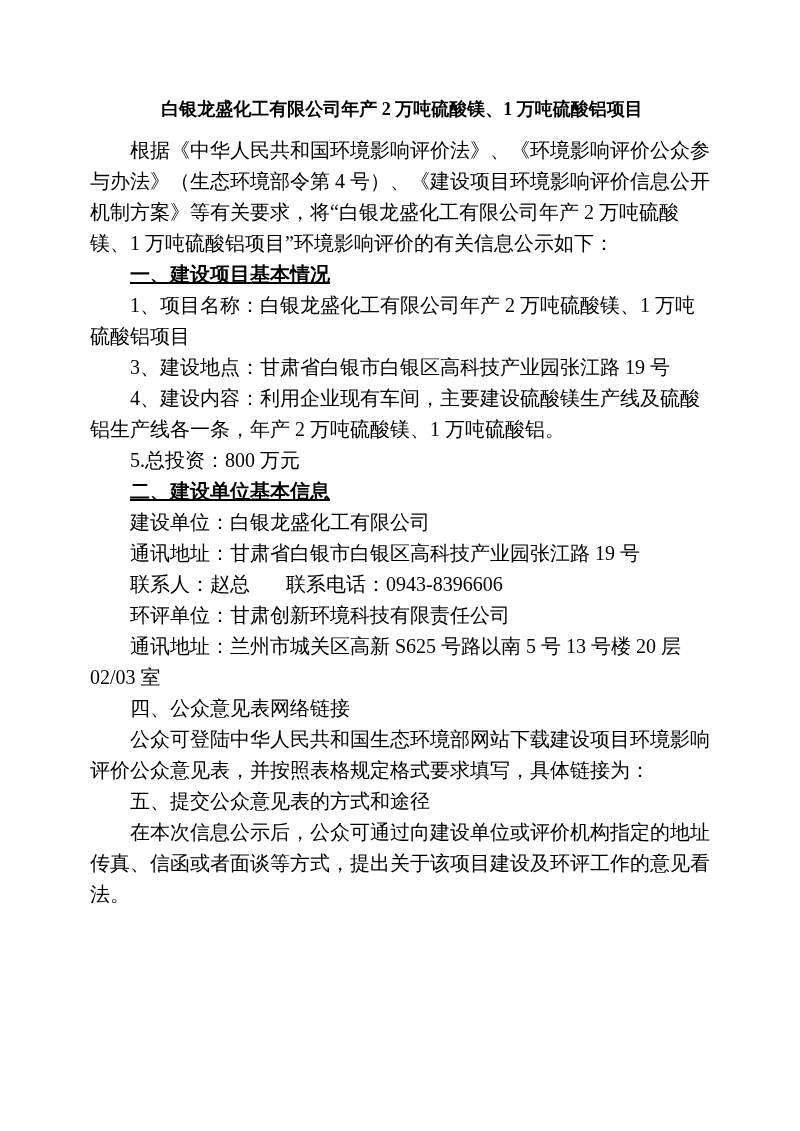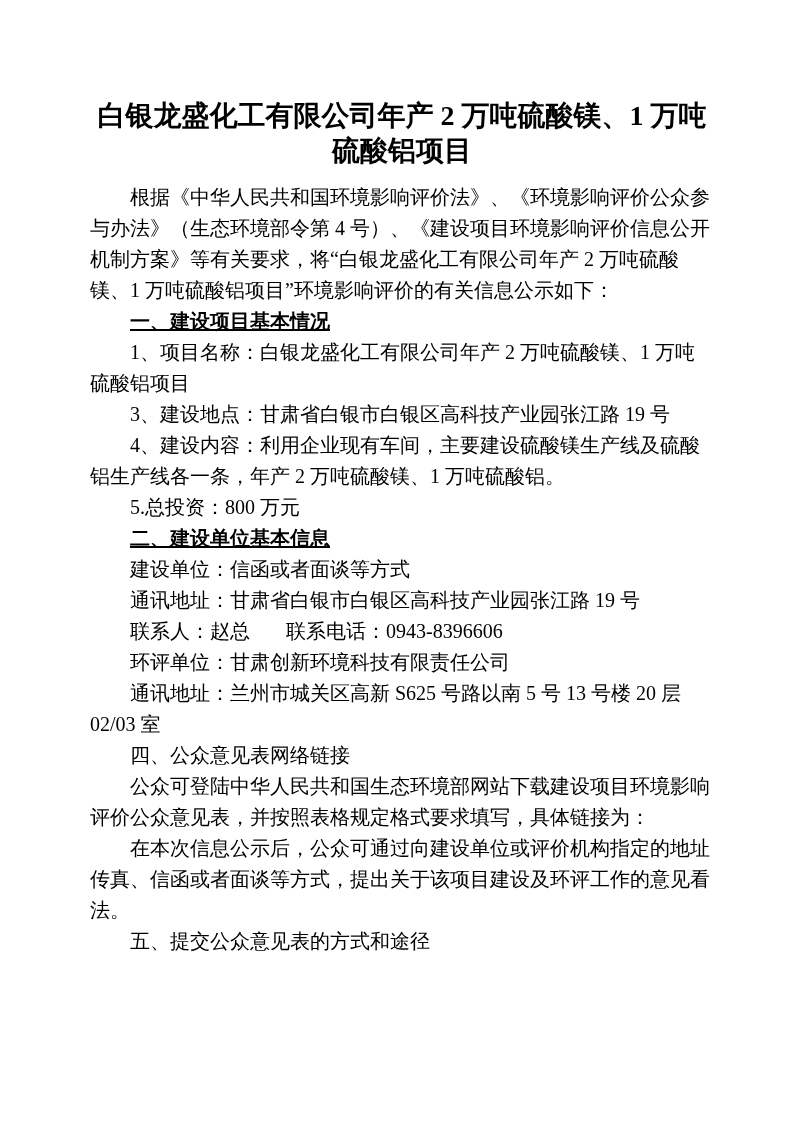--- a/index.html
+++ b/index.html
@@ -14,21 +14,21 @@
     font-family: "Liberation Serif", "DejaVu Serif", serif;
     overflow: hidden;
   }
   .page {
     box-sizing: border-box;
     width: 800px;
     height: 1131px;
     padding: 98px 86px 0 90px;
   }
   .doc-title {
-    font-size: 28px;
+    font-size: 18px;
     font-weight: bold;
     text-align: center;
     line-height: 1.25;
     margin: 0;
   }
   .doc-title .title-line {
     display: block;
   }
   .doc-title .title-line + .title-line {
     margin-top: 25px;
@@ -72,27 +72,27 @@
 
     <p class="indent">根据《中华人民共和国环境影响评价法》、《环境影响评价公众参与办法》（生态环境部令第 4 号）、《建设项目环境影响评价信息公开机制方案》等有关要求，将“白银龙盛化工有限公司年产 2 万吨硫酸镁、1 万吨硫酸铝项目”环境影响评价的有关信息公示如下：</p>
 
     <p class="indent bold">一、建设项目基本情况</p>
     <p class="indent">1、项目名称：白银龙盛化工有限公司年产 2 万吨硫酸镁、1 万吨硫酸铝项目</p>
     <p class="indent">3、建设地点：甘肃省白银市白银区高科技产业园张江路 19 号</p>
     <p class="indent">4、建设内容：利用企业现有车间，主要建设硫酸镁生产线及硫酸铝生产线各一条，年产 2 万吨硫酸镁、1 万吨硫酸铝。</p>
     <p class="indent">5.总投资：800 万元</p>
 
     <p class="indent bold">二、建设单位基本信息</p>
-    <p class="indent">建设单位：信函或者面谈等方式</p>
+    <p class="indent">建设单位：白银龙盛化工有限公司</p>
     <p class="indent">通讯地址：甘肃省白银市白银区高科技产业园张江路 19 号</p>
     <p class="indent"><span>联系人：赵总</span><span class="gap-lg"></span><span>联系电话：0943-8396606</span></p>
 
     <p class="indent">环评单位：甘肃创新环境科技有限责任公司</p>
     <p class="indent">通讯地址：兰州市城关区高新 S625 号路以南 5 号 13 号楼 20 层 02/03 室</p>
 
     <p class="indent">四、公众意见表网络链接</p>
     <p class="indent">公众可登陆中华人民共和国生态环境部网站下载建设项目环境影响评价公众意见表，并按照表格规定格式要求填写，具体链接为：</p>
 
+    <p class="indent">五、提交公众意见表的方式和途径</p>
     <p class="indent">在本次信息公示后，公众可通过向建设单位或评价机构指定的地址传真、信函或者面谈等方式，提出关于该项目建设及环评工作的意见看法。</p>
-    <p class="indent">五、提交公众意见表的方式和途径</p>
 
   </div>
 </div>
 
 </body></html>

